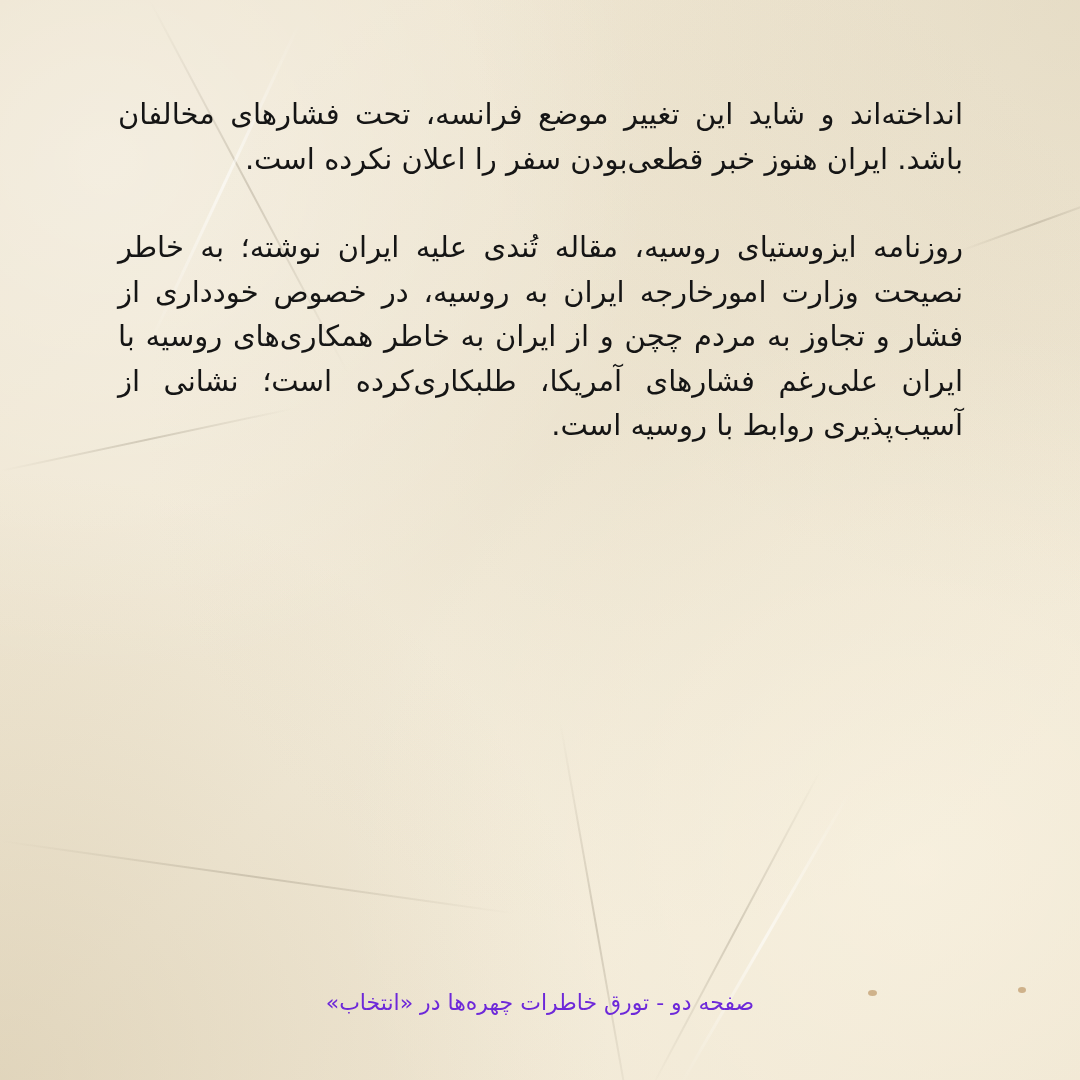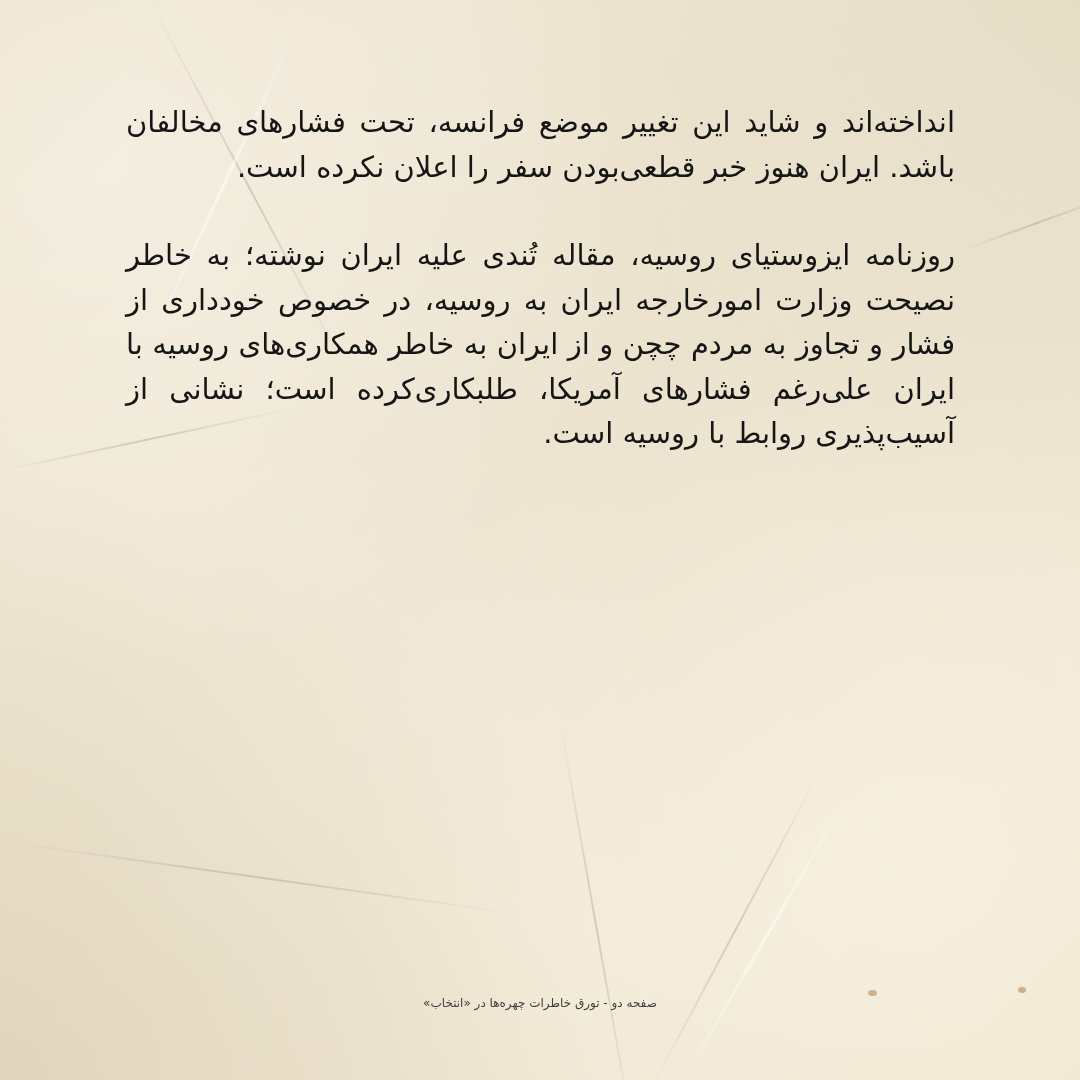--- a/index.html
+++ b/index.html
@@ -45,35 +45,35 @@
       width: 845px;
       direction: rtl;
       text-align: justify;
       text-align-last: right;
       color: #151515;
       font-family: "DejaVu Sans", sans-serif;
       font-size: 29px;
       line-height: 44.5px;
     }
     .article p {
-      margin: 8px;
+      margin: 0;
     }
     .article p + p {
       margin-top: 44px;
     }
     .footer {
       position: absolute;
       left: 0;
       width: 1080px;
       top: 988px;
       text-align: center;
       direction: rtl;
-      color: #404040;
+      color: #6d28d9;
       font-family: "DejaVu Sans", sans-serif;
-      font-size: 12px;
+      font-size: 22px;
       line-height: 30px;
     }
   </style>
 </head>
 <body>
 
 <div class="crease" style="left:150px; top:0px; width:420px; transform:rotate(62deg);"></div>
 <div class="crease light" style="left:300px; top:20px; width:360px; transform:rotate(115deg);"></div>
 <div class="crease" style="left:0px; top:470px; width:300px; transform:rotate(-12deg);"></div>
 <div class="crease" style="left:820px; top:770px; width:360px; transform:rotate(118deg);"></div>

